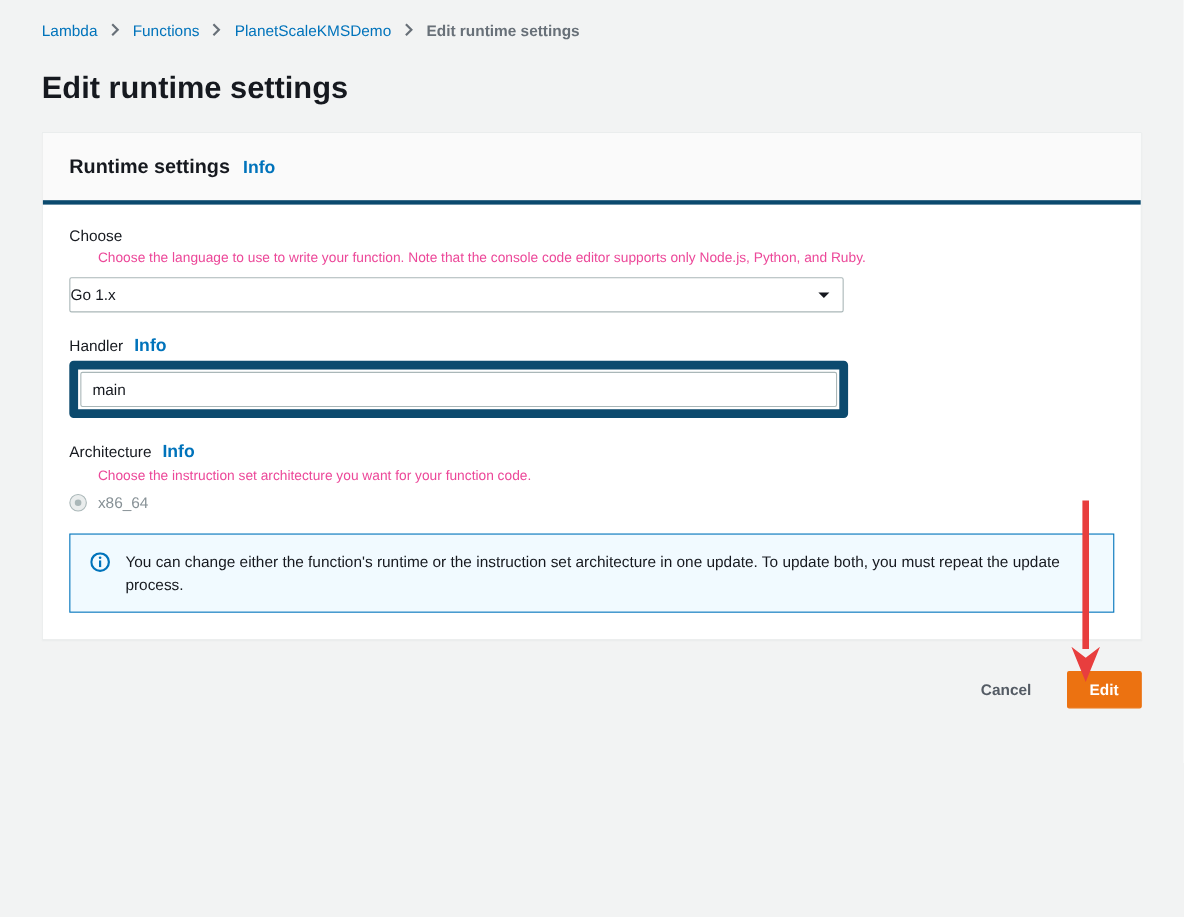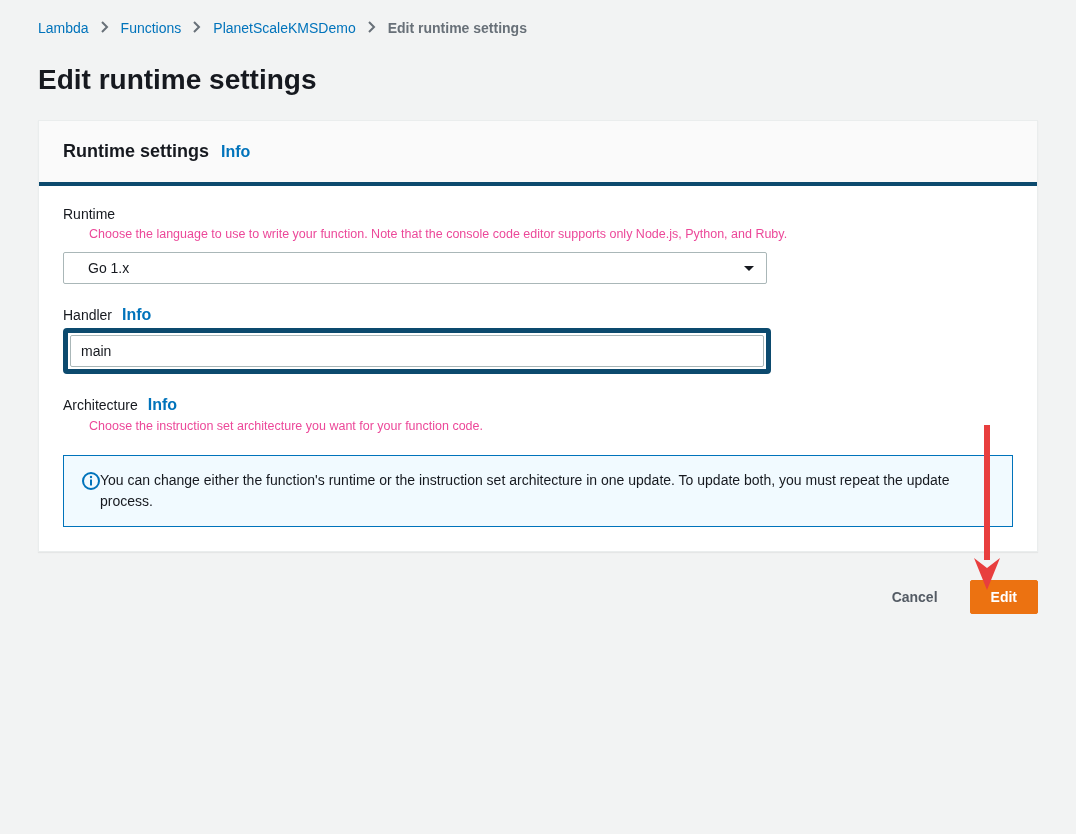--- a/index.html
+++ b/index.html
@@ -88,21 +88,21 @@
       margin-bottom: 8px;
       line-height: 1.4;
       margin-left: 26px;
     }
     .select-wrapper {
       position: relative;
       width: 704px;
     }
     .select-box {
       width: 100%;
-      padding: 7px 32px 7px 24px;
+      padding: 7px 32px 7px 0;
       border: 1px solid #aab7b8;
       border-radius: 2px;
       background: #fff;
       font-size: 14px;
       color: #16191f;
       appearance: none;
       cursor: pointer;
     }
     .select-caret {
       position: absolute;
@@ -113,21 +113,21 @@
     }
     .text-input {
       width: 696px;
       padding: 7px 10px;
       border: 1px solid #aab7b8;
       border-radius: 2px;
       font-size: 14px;
       color: #16191f;
     }
     .highlight-box {
-      border: 5px solid #0c4a6e;
+      border: 8px solid #0c4a6e;
       border-radius: 4px;
       width: 708px;
       padding: 2px;
     }
     .highlight-box .text-input {
       width: 100%;
       border: 1px solid #aab7b8;
     }
     .radio-group {
       margin-top: 8px;
@@ -156,20 +156,21 @@
       border-radius: 50%;
       top: 50%;
       left: 50%;
       transform: translate(-50%, -50%);
     }
     .info-box {
       border: 1px solid #0073bb;
       background: #f1faff;
       padding: 14px 18px;
       display: flex;
+      gap: 14px;
       align-items: flex-start;
       margin-top: 20px;
     }
     .info-icon {
       flex-shrink: 0;
       margin-top: 2px;
     }
     .info-text {
       font-size: 14px;
       color: #16191f;
@@ -237,21 +238,21 @@
 
   <div class="panel">
     <div class="panel-header">
       <h2>Runtime settings</h2>
       <a class="info-link">Info</a>
     </div>
     <div class="panel-body">
 
       <div class="form-group">
         <div class="form-label">
-          <span>Runtime</span>
+          <span>Choose</span>
         </div>
         <div class="form-description">Choose the language to use to write your function. Note that the console code editor supports only Node.js, Python, and Ruby.</div>
         <div class="select-wrapper">
           <div class="select-box">Go 1.x</div>
           <span class="select-caret">
             <svg width="12" height="8" viewBox="0 0 12 8">
                 <path d="M1 1 L6 6 L11 1 Z" fill="#16191f"></path>
               </svg>
           </span>
         </div>
@@ -267,20 +268,24 @@
         </div>
       </div>
 
       <div class="form-group" style="margin-bottom:0;">
         <div class="form-label">
           <span>Architecture</span>
           <a class="info-link">Info</a>
         </div>
         <div class="form-description">Choose the instruction set architecture you want for your function code.</div>
         <div class="radio-group">
+          <div class="radio-item">
+            <span class="radio-circle selected"></span>
+            <span>x86_64</span>
+          </div>
         </div>
       </div>
 
       <div class="info-box">
         <span class="info-icon">
           <svg width="18" height="18" viewBox="0 0 18 18">
             <circle cx="9" cy="9" r="8" stroke="#0073bb" stroke-width="2" fill="none"></circle>
             <circle cx="9" cy="5" r="1.2" fill="#0073bb"></circle>
             <rect x="8" y="7.5" width="2" height="6" fill="#0073bb"></rect>
           </svg>

